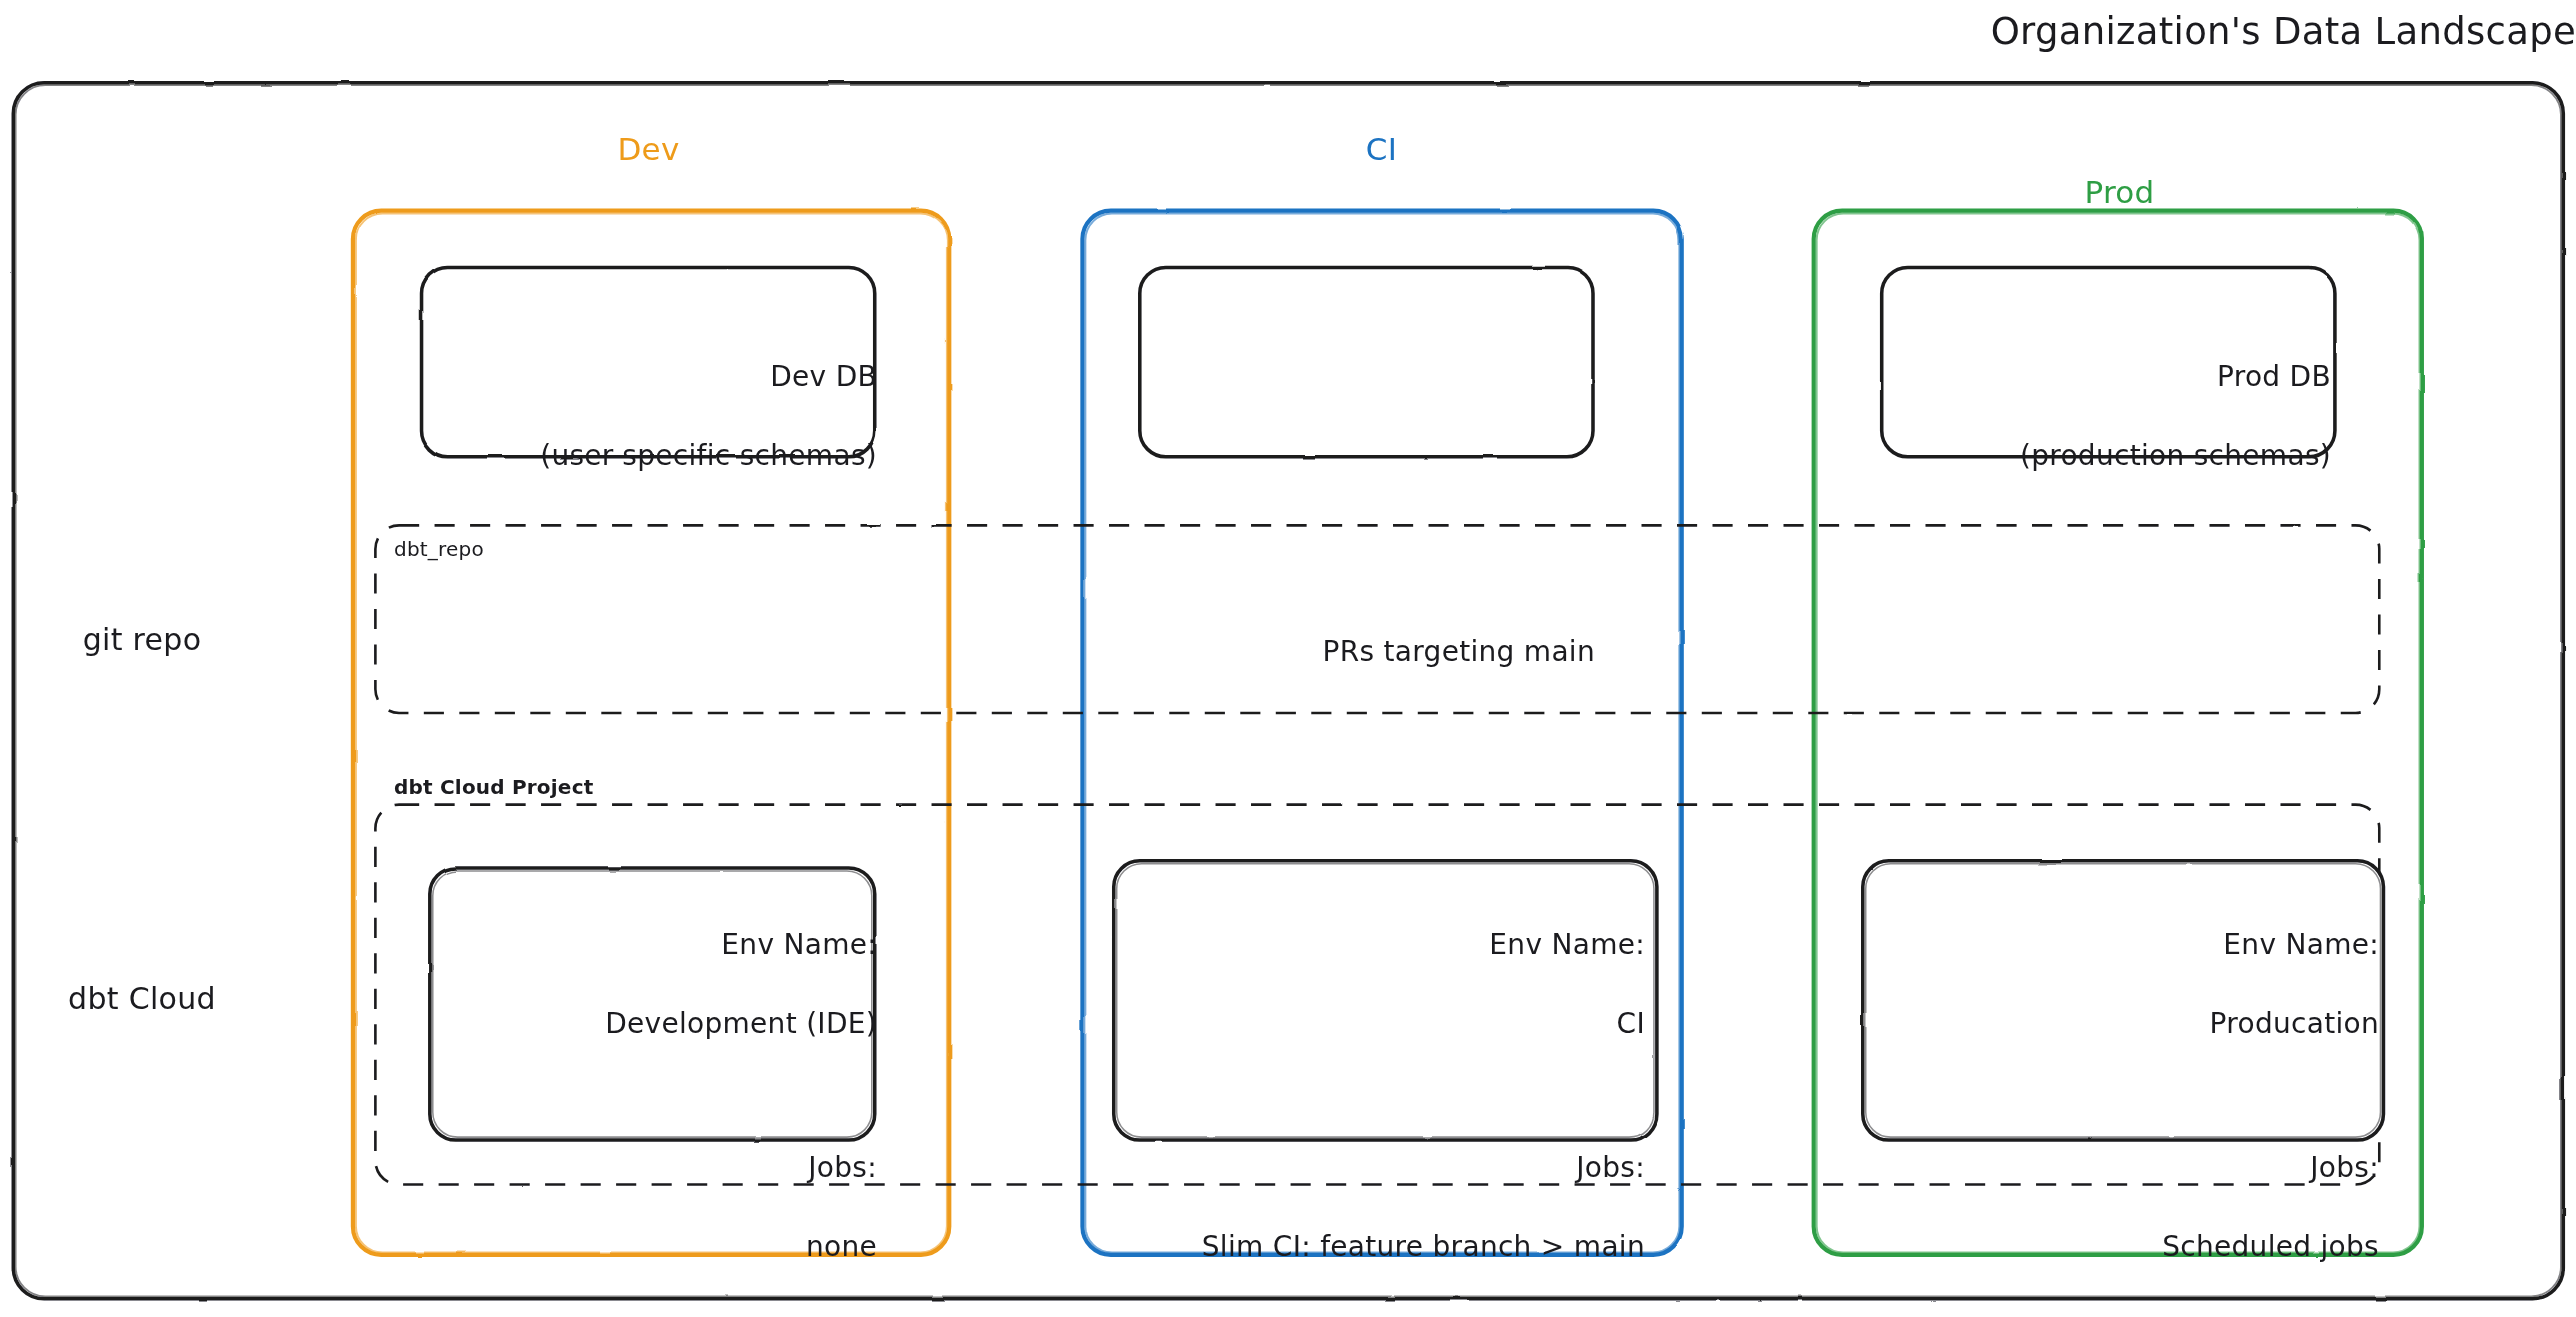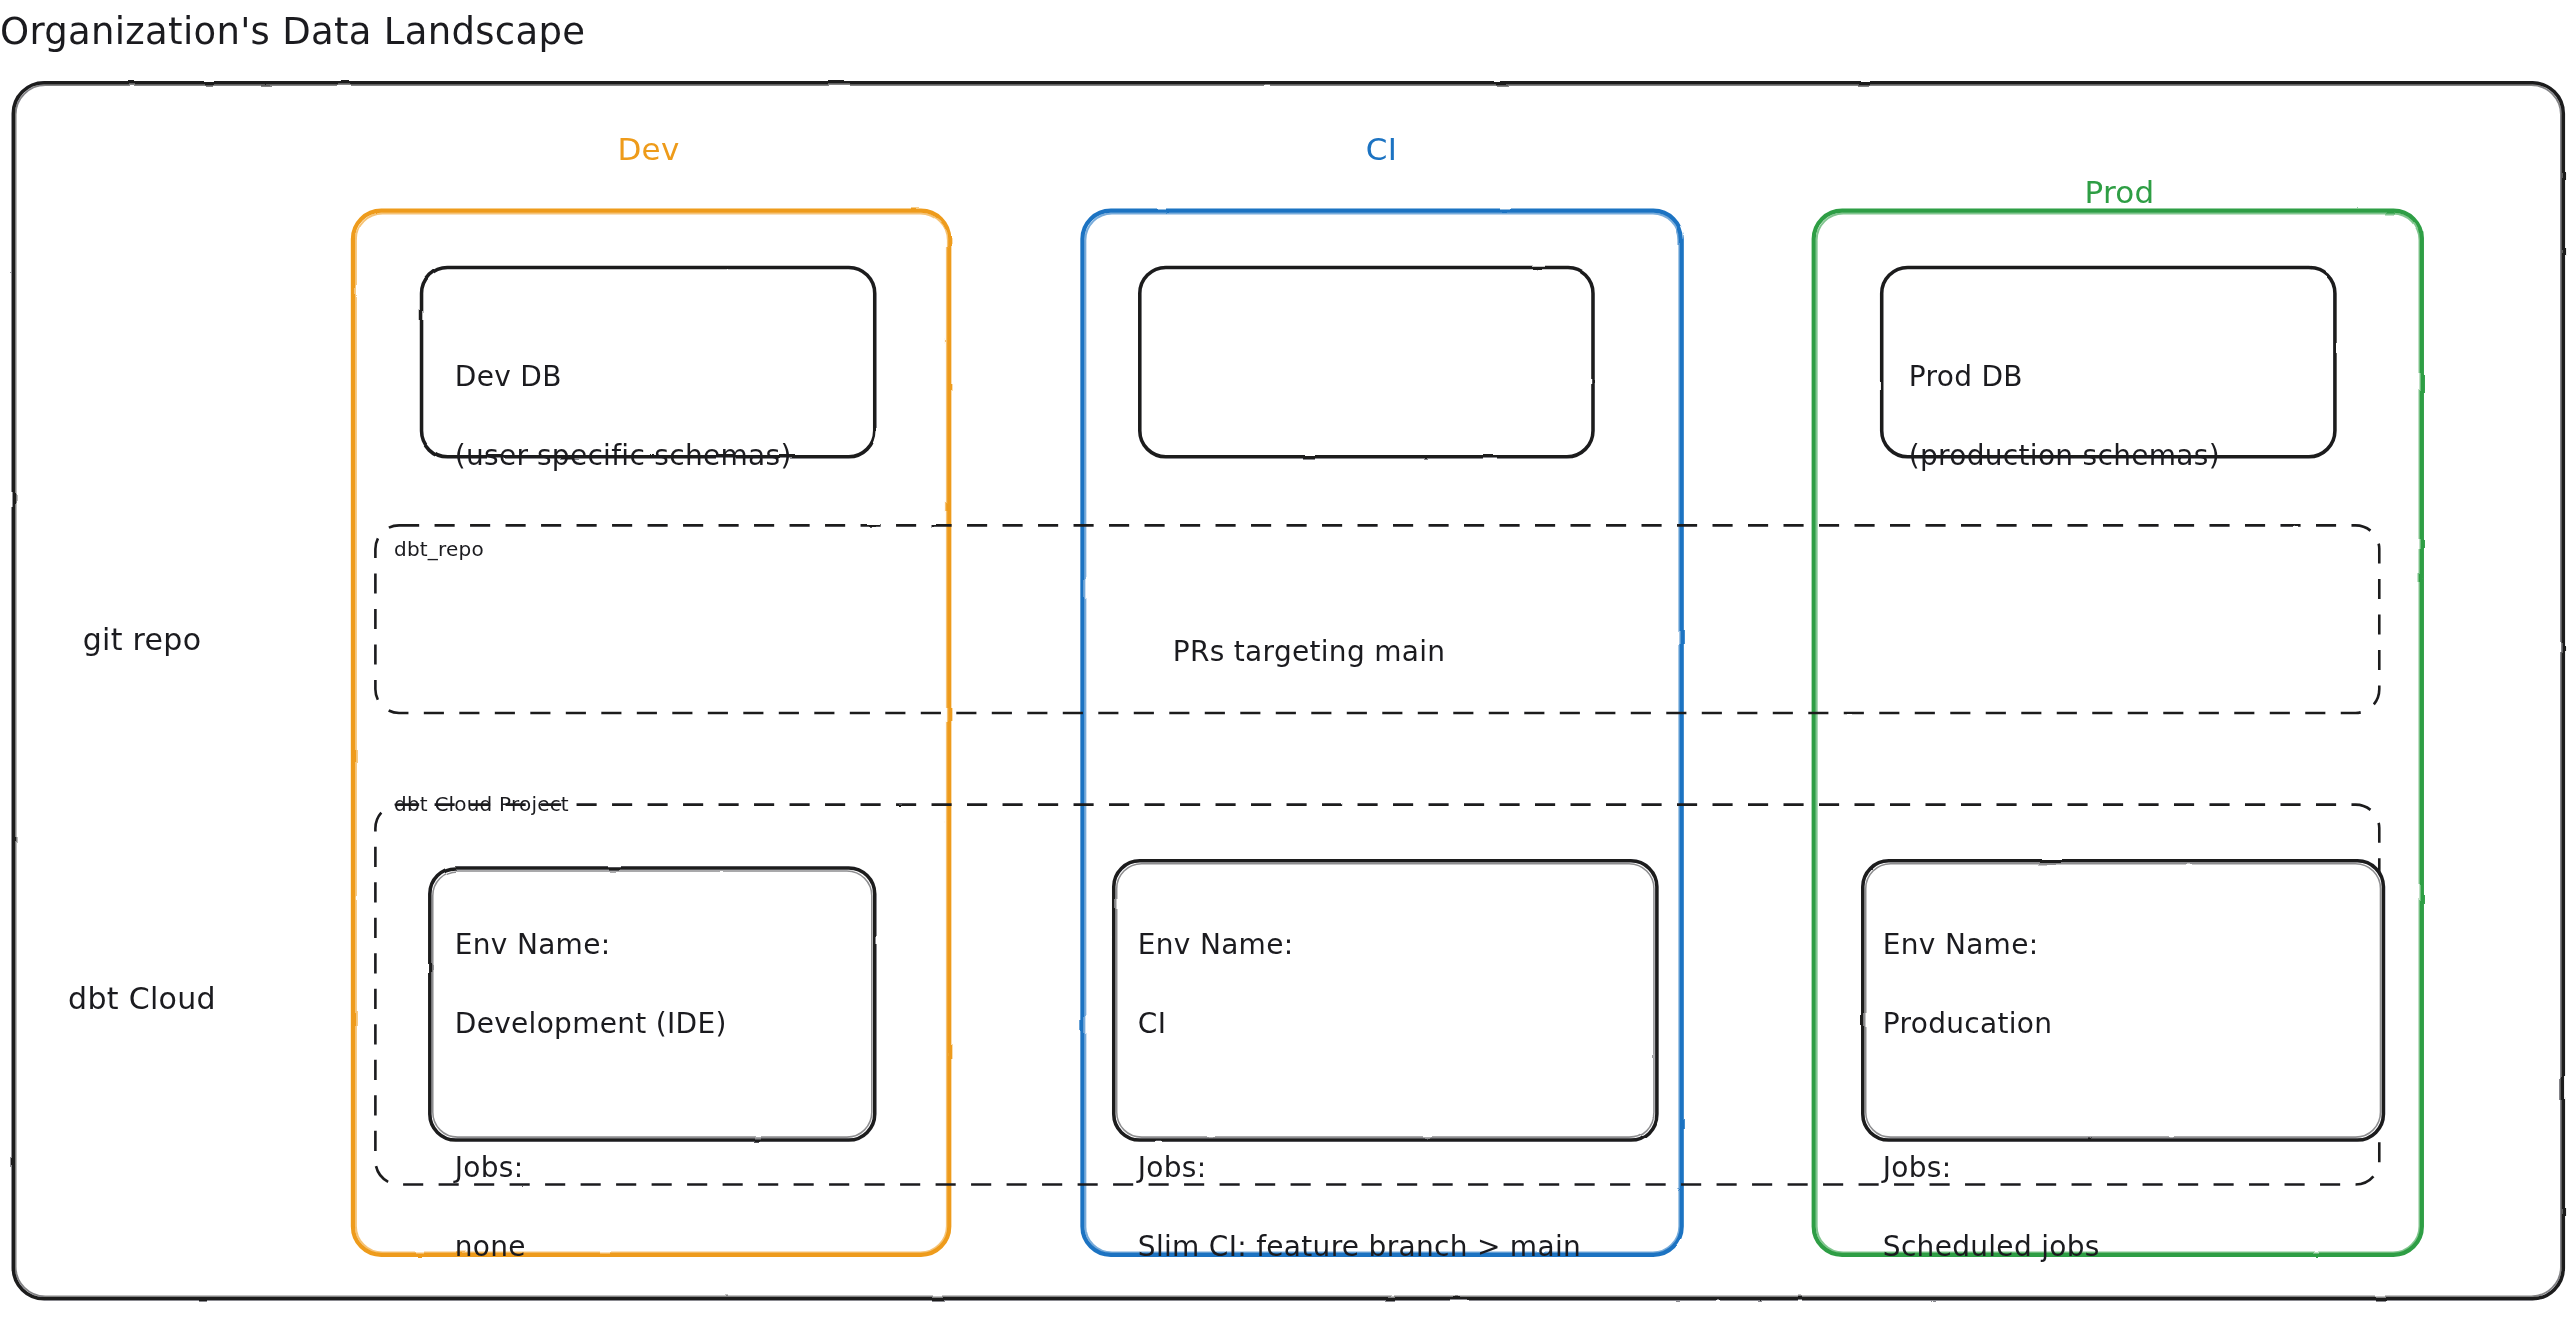--- a/index.html
+++ b/index.html
@@ -24,21 +24,21 @@
     position: absolute;
     left: 0; top: 0;
     width: 2576px;
     height: 1317px;
     pointer-events: none;
   }
   .txt {
     position: absolute;
     font-family: "DejaVu Sans", sans-serif;
     color: #1b1b1f;
-    text-align: left;
+    text-align: right;
     line-height: 1.32;
     white-space: pre;
     letter-spacing: 0.3px;
   }
   
   #page-title {
     left: 0; top: 8.3px;
     width: 2576px;
     font-size: 37px;
   }
@@ -63,21 +63,21 @@
   #row-label-git  { top: 604px; margin-top: 16px; }
   #row-label-dbt  { top: 979px; }
 
   
   .group-caption {
     font-size: 20px;
     text-align: left;
     letter-spacing: 0.2px;
   }
   #caption-dbt-repo    { left: 394px; top: 495px; margin-top: 41px; }
-  #caption-dbt-project { left: 394px; top: 791px; }
+  #caption-dbt-project { left: 394px; top: 774px; font-weight: bold; }
 
   
   .box-text {
     font-size: 28px;
     line-height: 1.42;
   }
 
   
   #dw-dev-text  { left: 418px;  top: 317px; width: 459px; }
   #dw-ci-text   { left: 1136px; top: 317px; width: 459px; }

